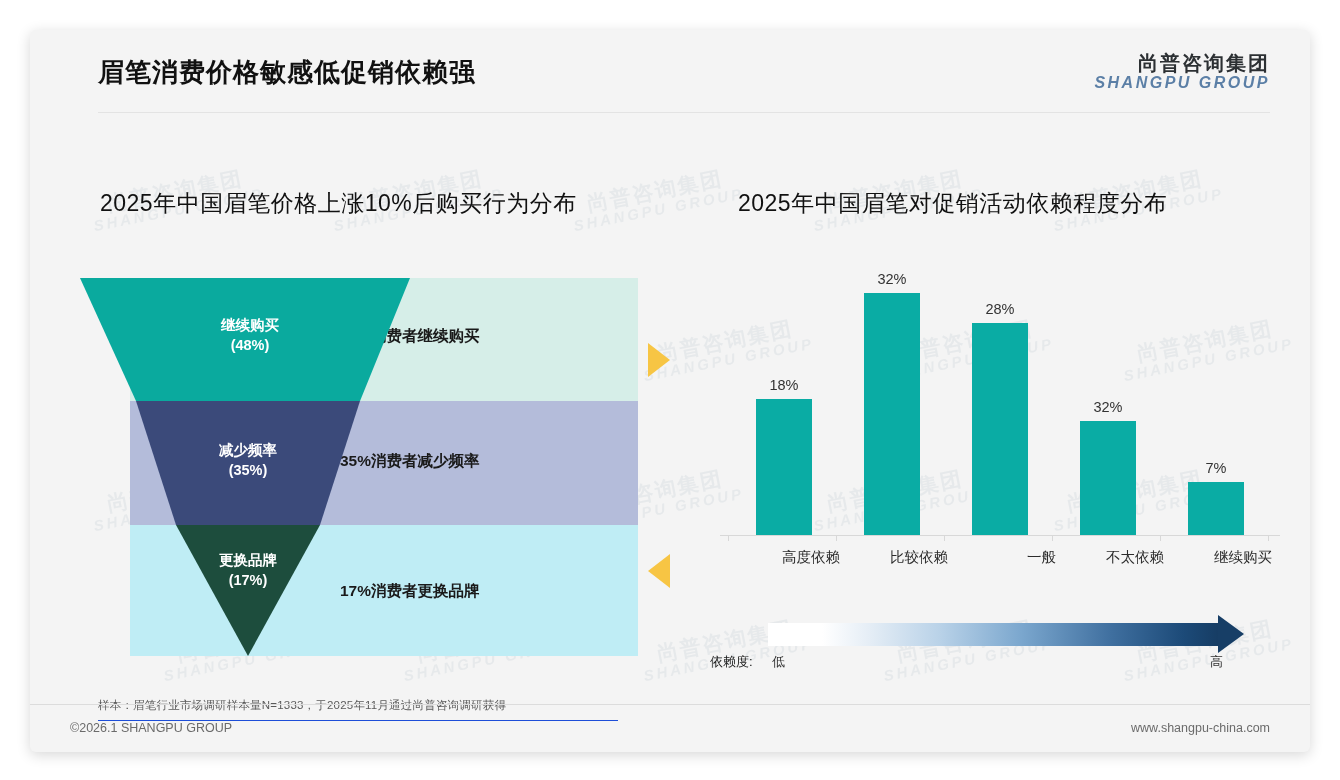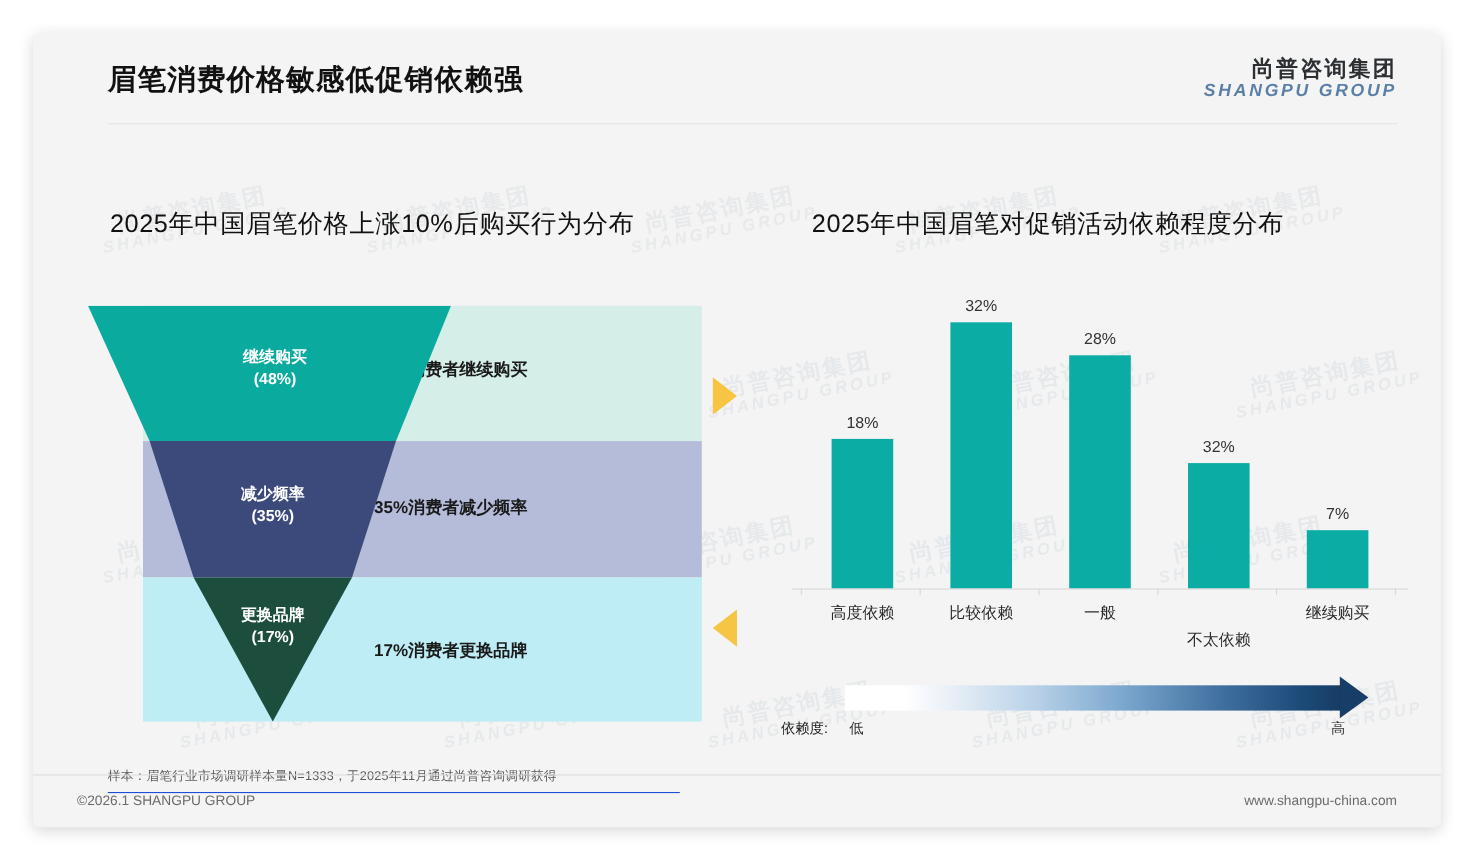--- a/index.html
+++ b/index.html
@@ -103,21 +103,21 @@
     display: flex; flex-direction: column; align-items: center; justify-content: flex-end;
     height: 100%;
   }
   .bar-value { font-size: 14.5px; color: #333333; margin-bottom: 6px; }
   .bar-rect { width: 56px; background: #0aaca4; }
   #bar-axis {
     position: absolute; left: 0; top: 265px; width: 560px; height: 1px; background: #d8d8d8;
   }
   .axis-tick { position: absolute; top: 265px; width: 1px; height: 6px; background: #d8d8d8; }
   .cat-label {
-    position: absolute; top: 278px; width: 112px; text-align: center;
+    position: absolute; top: 278px; width: 112px; text-align: right;
     font-size: 14.5px; color: #2b2b2b; white-space: nowrap;
   }
 
   
   #legend-area { position: absolute; left: 0; top: 475px; width: 570px; height: 70px; }
   #legend-bar {
     position: absolute; left: 58px; top: 8px; width: 452px; height: 23px;
     background: linear-gradient(to right, #ffffff 0%, #ffffff 12%, #e6eef6 22%, #b9d2e8 38%, #7ba7ce 56%, #3f6f9f 76%, #1c4a78 92%, #163c63 100%);
   }
   #legend-arrow {
@@ -311,21 +311,21 @@
       <div class="axis-tick" style="left:8px;"></div>
       <div class="axis-tick" style="left:116px;"></div>
       <div class="axis-tick" style="left:224px;"></div>
       <div class="axis-tick" style="left:332px;"></div>
       <div class="axis-tick" style="left:440px;"></div>
       <div class="axis-tick" style="left:548px;"></div>
 
       <div class="cat-label" style="left:8px;">高度依赖</div>
       <div class="cat-label" style="left:116px;">比较依赖</div>
       <div class="cat-label" style="left:224px;">一般</div>
-      <div class="cat-label" style="left:332px;margin-top:24px;">不太依赖</div>
+      <div class="cat-label" style="left:332px;">不太依赖</div>
       <div class="cat-label" style="left:440px;">继续购买</div>
     </div>
 
     <div id="legend-area">
       <div id="legend-bar"></div>
       <div id="legend-arrow"></div>
       <div id="legend-caption">依赖度:</div>
       <div id="legend-low">低</div>
       <div id="legend-high">高</div>
     </div>

